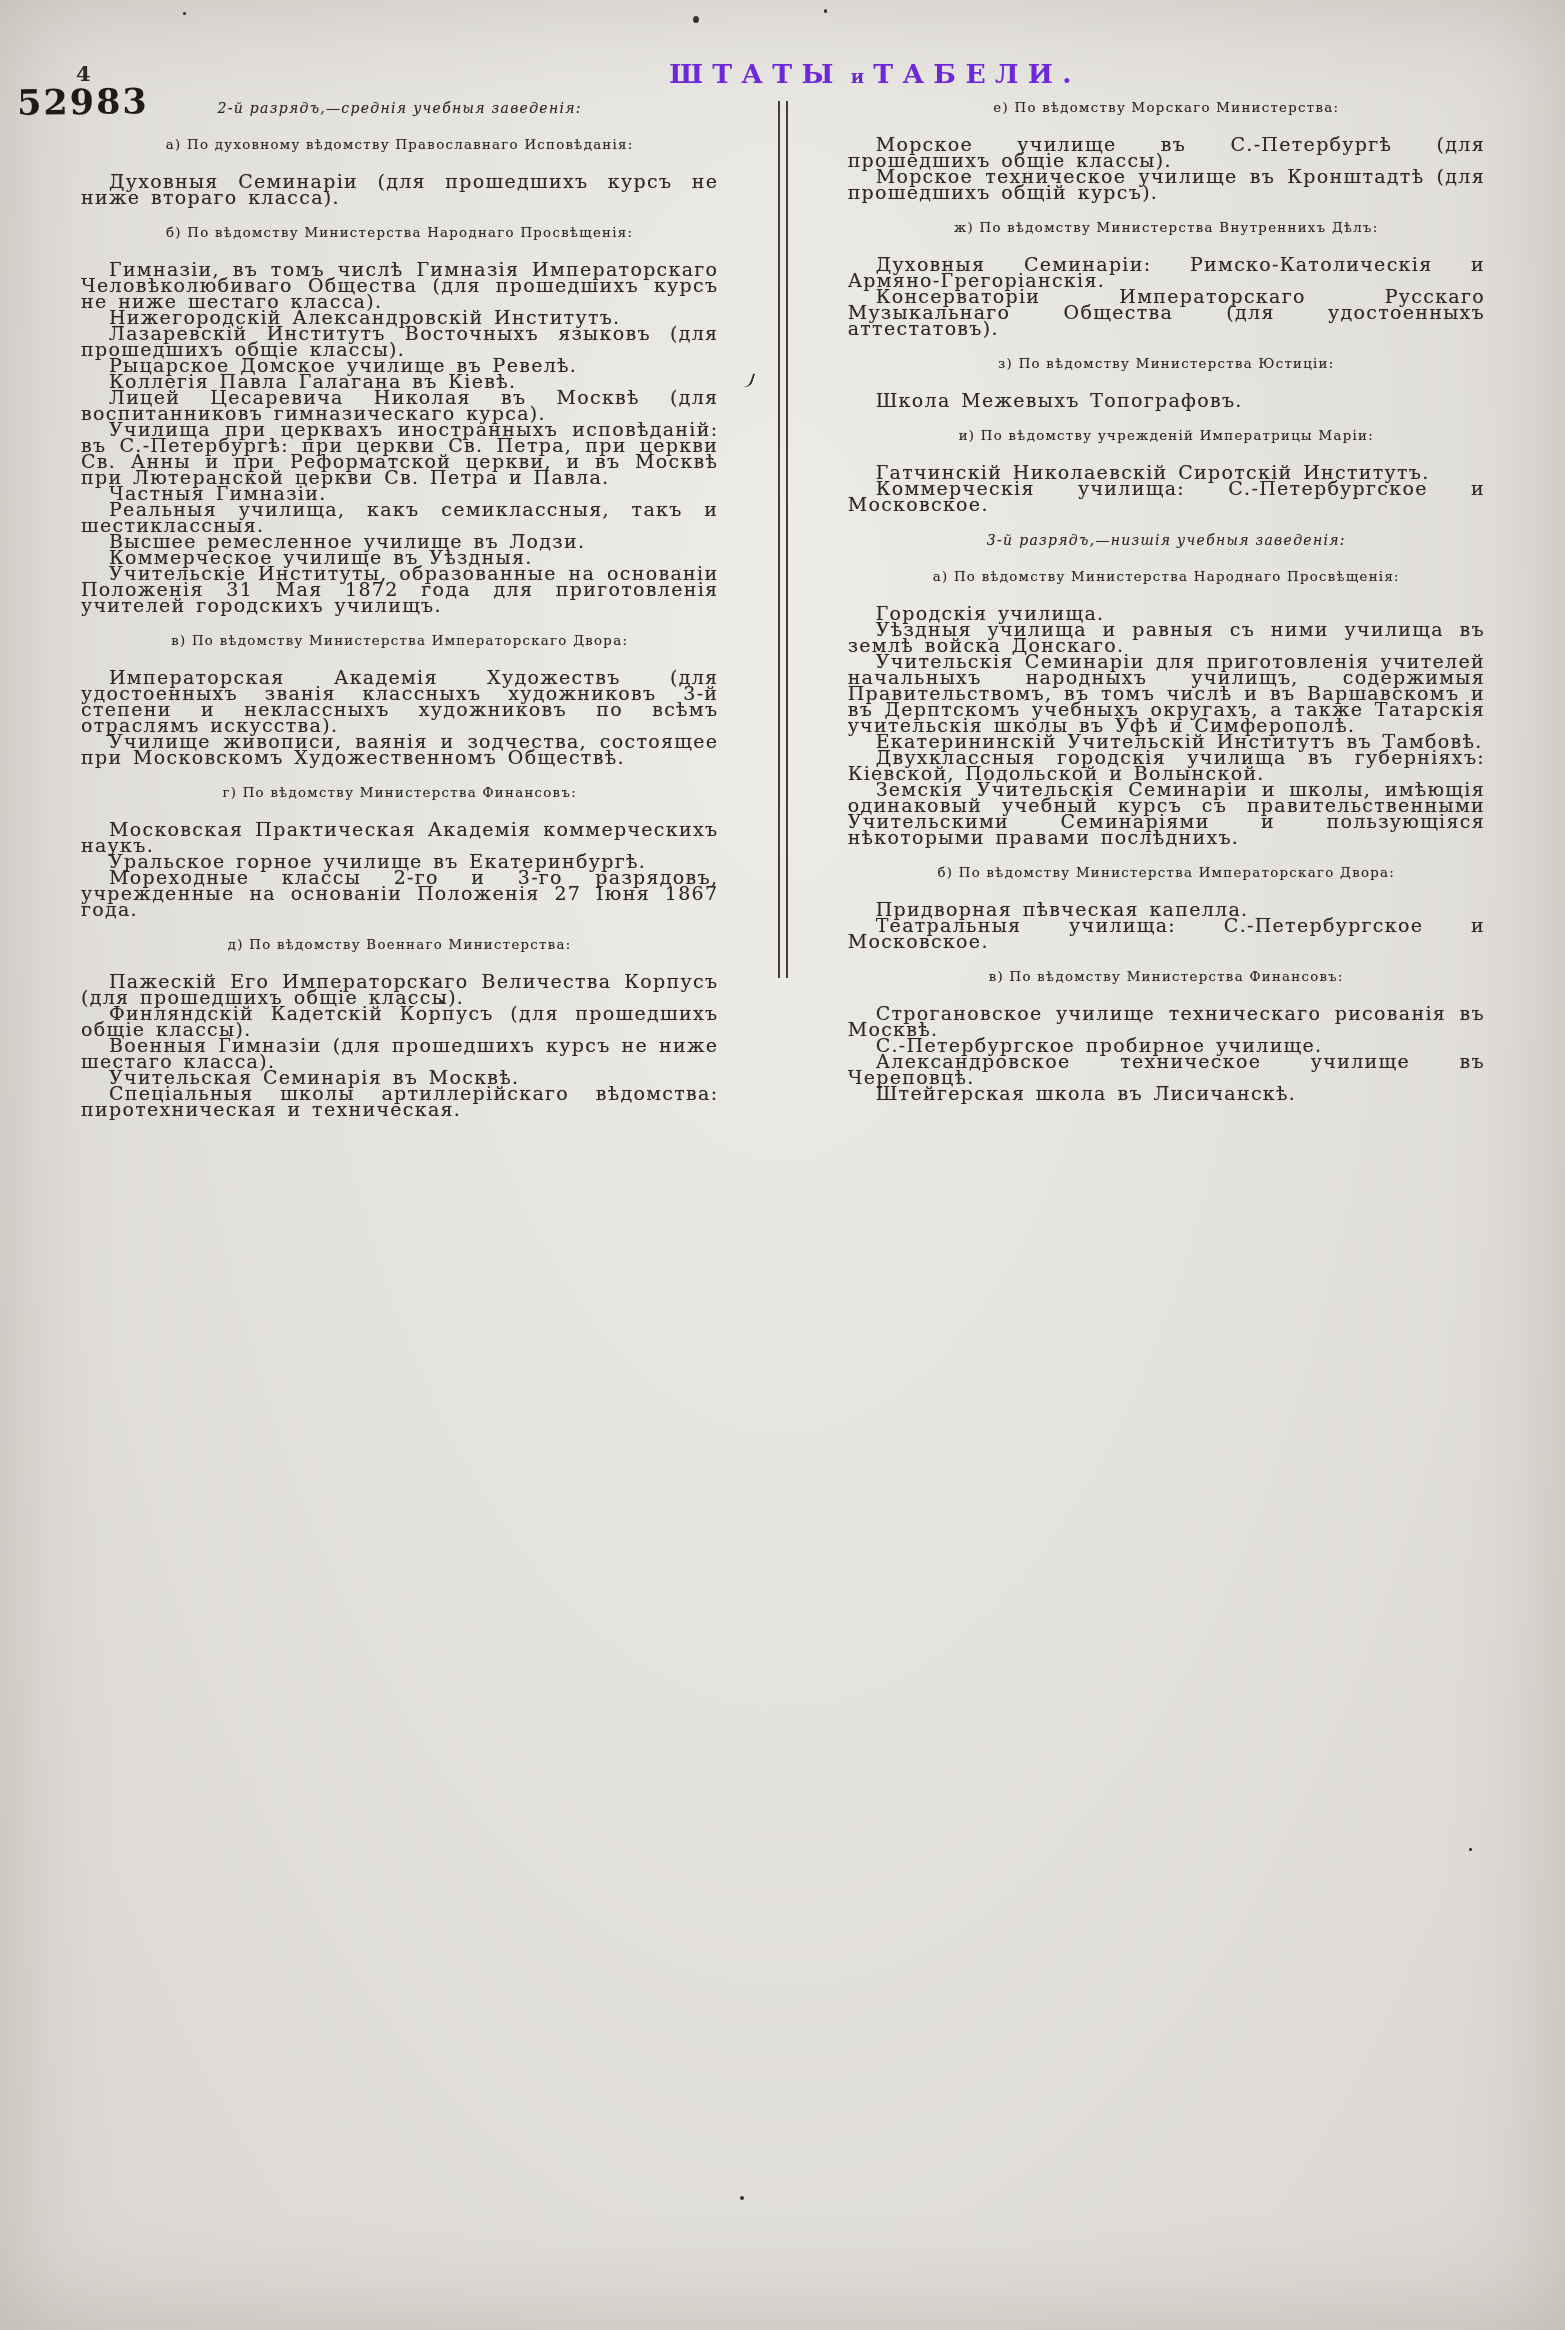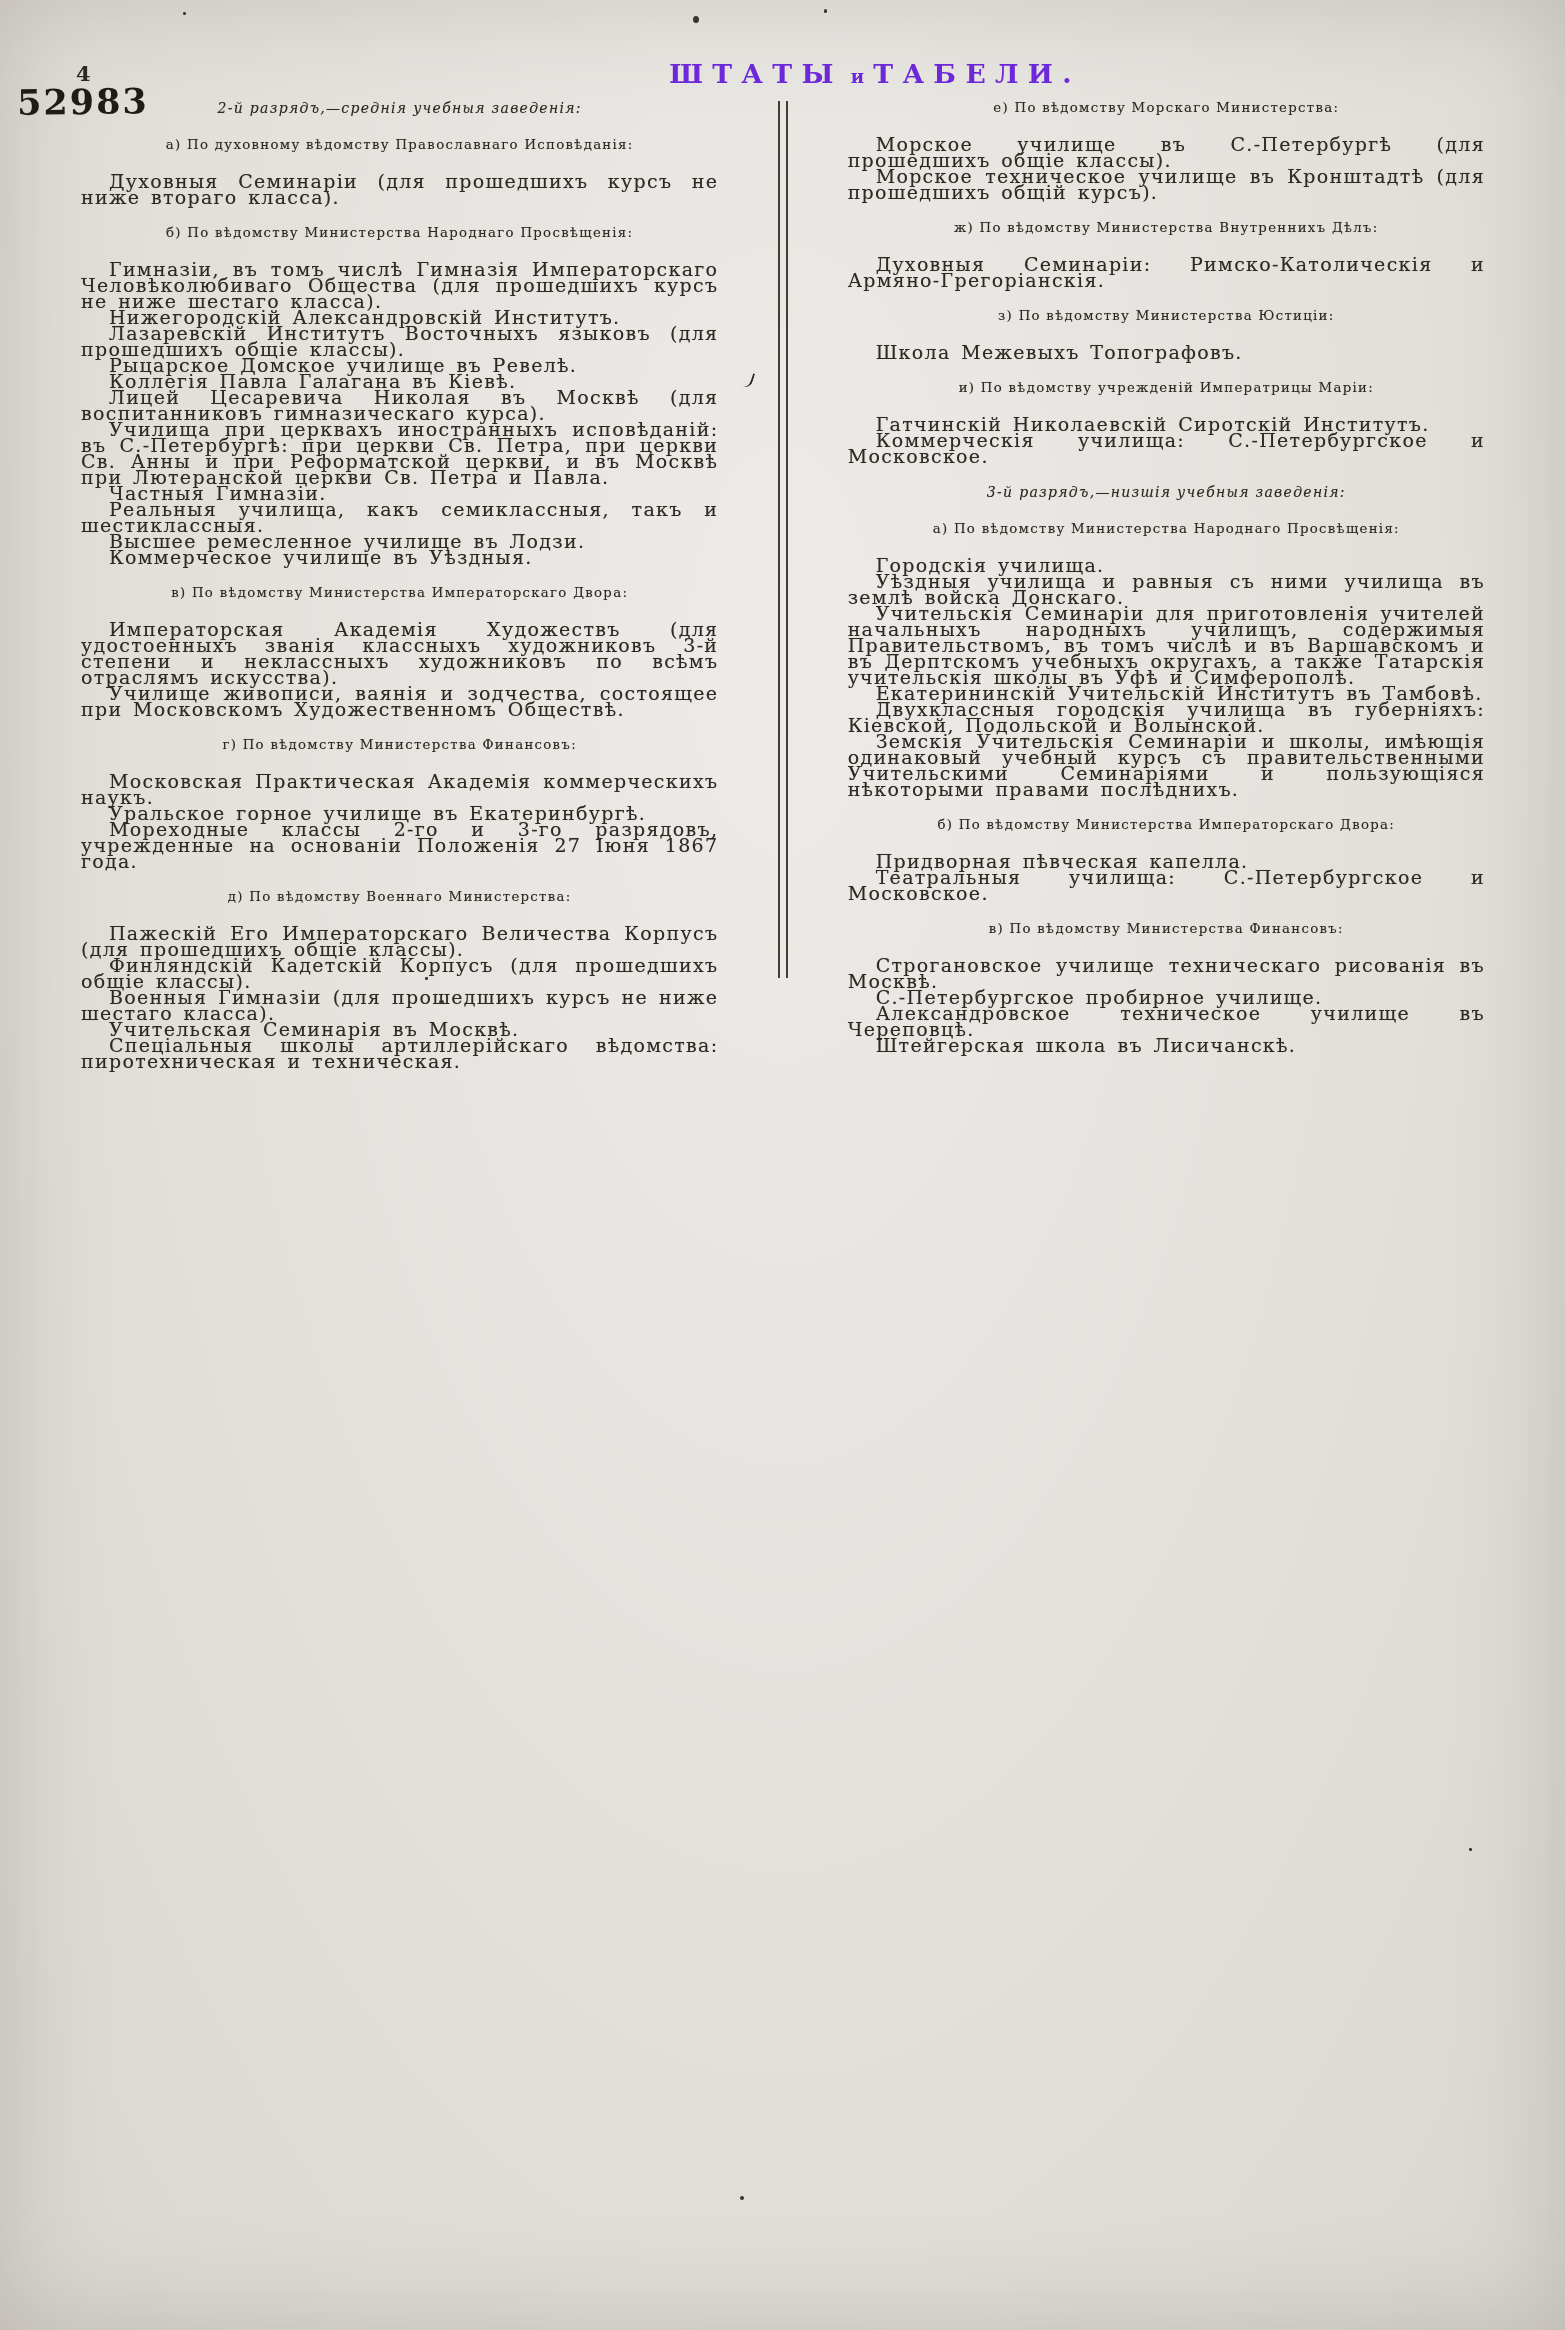--- a/index.html
+++ b/index.html
@@ -110,20 +110,21 @@
     <p>Нижегородскій Александровскій Институтъ.</p>
     <p>Лазаревскій Институтъ Восточныхъ языковъ (для прошедшихъ общіе классы).</p>
     <p>Рыцарское Домское училище въ Ревелѣ.</p>
     <p>Коллегія Павла Галагана въ Кіевѣ.</p>
     <p>Лицей Цесаревича Николая въ Москвѣ (для воспитанниковъ гимназическаго курса).</p>
     <p>Училища при церквахъ иностранныхъ исповѣданій: въ С.-Петербургѣ: при церкви Св. Петра, при церкви Св. Анны и при Реформатской церкви, и въ Москвѣ при Лютеранской церкви Св. Петра и Павла.</p>
     <p>Частныя Гимназіи.</p>
     <p>Реальныя училища, какъ семиклассныя, такъ и шестиклассныя.</p>
     <p>Высшее ремесленное училище въ Лодзи.</p>
     <p>Коммерческое училище въ Уѣздныя.</p>
+    <p>Учительскіе Институты, образованные на основаніи Положенія 31 Мая 1872 года для приготовленія учителей городскихъ училищъ.</p>
     <div class="section-heading">в) По вѣдомству Министерства Императорскаго Двора:</div>
     <p>Императорская Академія Художествъ (для удостоенныхъ званія классныхъ художниковъ 3-й степени и неклассныхъ художниковъ по всѣмъ отраслямъ искусства).</p>
     <p>Училище живописи, ваянія и зодчества, состоящее при Московскомъ Художественномъ Обществѣ.</p>
     <div class="section-heading">г) По вѣдомству Министерства Финансовъ:</div>
     <p>Московская Практическая Академія коммерческихъ наукъ.</p>
     <p>Уральское горное училище въ Екатеринбургѣ.</p>
     <p>Мореходные классы 2-го и 3-го разрядовъ, учрежденные на основаніи Положенія 27 Іюня 1867 года.</p>
     <div class="section-heading">д) По вѣдомству Военнаго Министерства:</div>
     <p>Пажескій Его Императорскаго Величества Корпусъ (для прошедшихъ общіе классы).</p>
     <p>Финляндскій Кадетскій Корпусъ (для прошедшихъ общіе классы).</p>
@@ -133,20 +134,21 @@
   </div>
 
   <div class="col-divider"></div>
 
   <div class="col col-right">
     <div class="section-heading">е) По вѣдомству Морскаго Министерства:</div>
     <p>Морское училище въ С.-Петербургѣ (для прошедшихъ общіе классы).</p>
     <p>Морское техническое училище въ Кронштадтѣ (для прошедшихъ общій курсъ).</p>
     <div class="section-heading">ж) По вѣдомству Министерства Внутреннихъ Дѣлъ:</div>
     <p>Духовныя Семинаріи: Римско-Католическія и Армяно-Грегоріанскія.</p>
+    <p>Консерваторіи Императорскаго Русскаго Музыкальнаго Общества (для удостоенныхъ аттестатовъ).</p>
     <div class="section-heading">з) По вѣдомству Министерства Юстиціи:</div>
     <p>Школа Межевыхъ Топографовъ.</p>
     <div class="section-heading">и) По вѣдомству учрежденій Императрицы Маріи:</div>
     <p>Гатчинскій Николаевскій Сиротскій Институтъ.</p>
     <p>Коммерческія училища: С.-Петербургское и Московское.</p>
     <div class="part-heading">3-й разрядъ,—низшія учебныя заведенія:</div>
     <div class="section-heading">а) По вѣдомству Министерства Народнаго Просвѣщенія:</div>
     <p>Городскія училища.</p>
     <p>Уѣздныя училища и равныя съ ними училища въ землѣ войска Донскаго.</p>
     <p>Учительскія Семинаріи для приготовленія учителей начальныхъ народныхъ училищъ, содержимыя Правительствомъ, въ томъ числѣ и въ Варшавскомъ и въ Дерптскомъ учебныхъ округахъ, а также Татарскія учительскія школы въ Уфѣ и Симферополѣ.</p>

